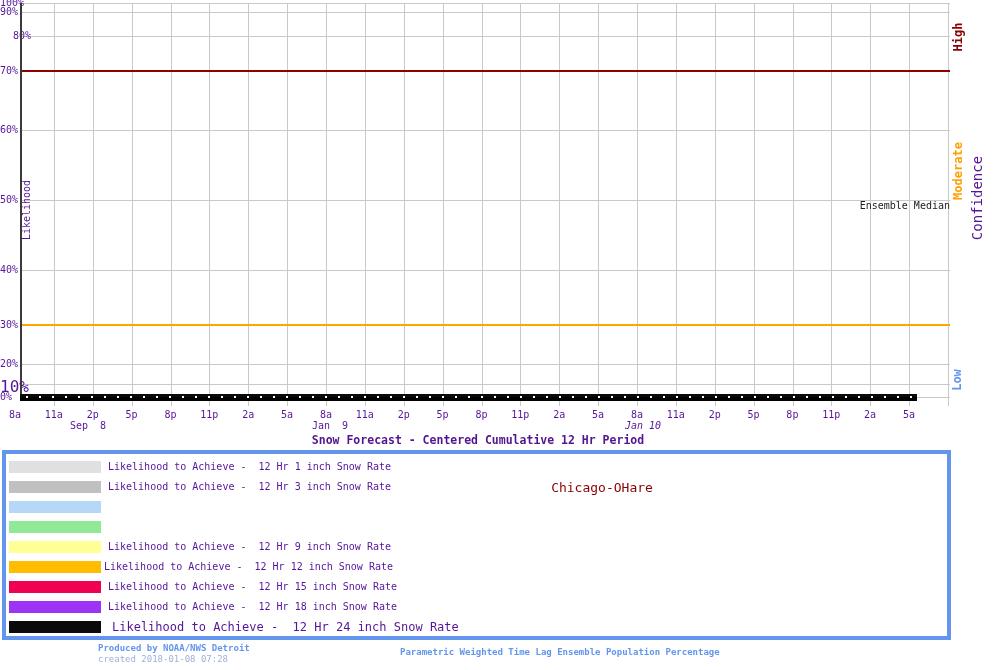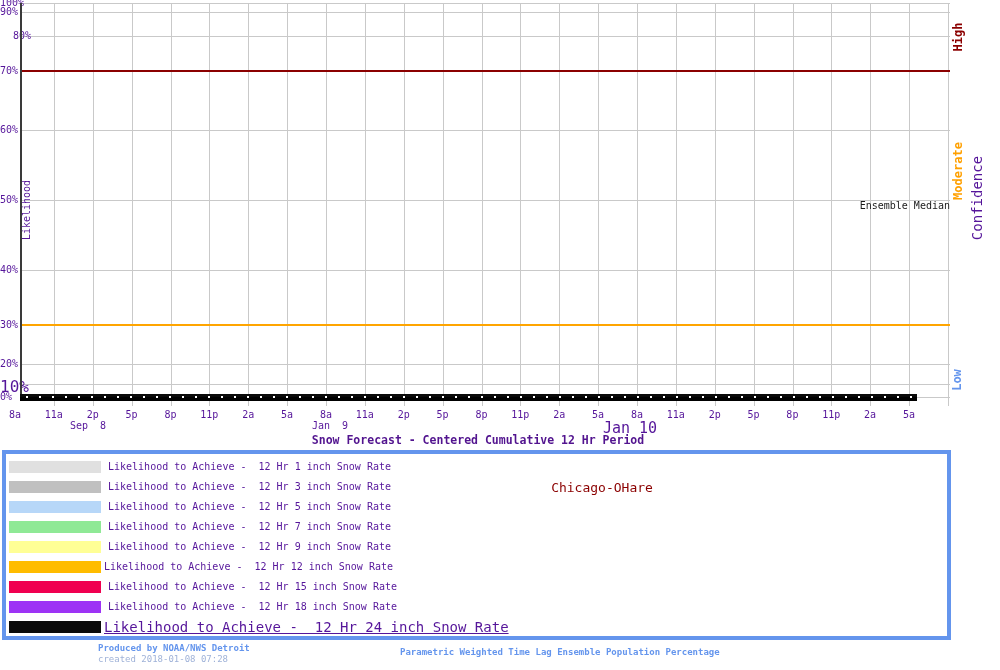--- a/index.html
+++ b/index.html
@@ -96,21 +96,21 @@
       <div class="gen" style="left: 636.92px; top: 410px; transform: translateX(-50%); font-size: 10px; color: rgb(85, 21, 154);">8a</div>
       <div class="gen" style="left: 675.79px; top: 410px; transform: translateX(-50%); font-size: 10px; color: rgb(85, 21, 154);">11a</div>
       <div class="gen" style="left: 714.66px; top: 410px; transform: translateX(-50%); font-size: 10px; color: rgb(85, 21, 154);">2p</div>
       <div class="gen" style="left: 753.53px; top: 410px; transform: translateX(-50%); font-size: 10px; color: rgb(85, 21, 154);">5p</div>
       <div class="gen" style="left: 792.4px; top: 410px; transform: translateX(-50%); font-size: 10px; color: rgb(85, 21, 154);">8p</div>
       <div class="gen" style="left: 831.27px; top: 410px; transform: translateX(-50%); font-size: 10px; color: rgb(85, 21, 154);">11p</div>
       <div class="gen" style="left: 870.14px; top: 410px; transform: translateX(-50%); font-size: 10px; color: rgb(85, 21, 154);">2a</div>
       <div class="gen" style="left: 909.01px; top: 410px; transform: translateX(-50%); font-size: 10px; color: rgb(85, 21, 154);">5a</div>
       <div class="gen" style="left: 88px; top: 421px; transform: translateX(-50%); font-size: 10px; color: rgb(85, 21, 154); white-space: pre;">Sep  8</div>
       <div class="gen" style="left: 330px; top: 421px; transform: translateX(-50%); font-size: 10px; color: rgb(85, 21, 154); white-space: pre;">Jan  9</div>
-      <div class="gen" style="left: 630px; top: 421px; transform: translateX(-50%); font-size: 15px; color: rgb(85, 21, 154); white-space: pre;">Jan 10</div>
+      <div class="gen" style="left: 643px; top: 421px; transform: translateX(-50%); font-size: 10px; color: rgb(85, 21, 154); white-space: pre; font-style: italic;">Jan 10</div>
       <div class="gen" style="left: 22px; top: 69.768px; width: 928px; height: 2px; background: rgb(139, 0, 0);"></div>
       <div class="gen" style="left: 22px; top: 324.292px; width: 928px; height: 2px; background: rgb(255, 165, 0);"></div>
       <div class="gen" style="left: 20px; top: 393.5px; width: 897px; height: 4px; background: rgb(224, 224, 224);"></div>
       <div class="gen" style="left: 20px; top: 393.5px; width: 897px; height: 4px; background: rgb(192, 192, 192);"></div>
       <div class="gen" style="left: 20px; top: 393.5px; width: 897px; height: 4px; background: rgb(183, 215, 248);"></div>
       <div class="gen" style="left: 20px; top: 393.5px; width: 897px; height: 4px; background: rgb(143, 233, 150);"></div>
       <div class="gen" style="left: 20px; top: 393.5px; width: 897px; height: 4px; background: rgb(255, 255, 150);"></div>
       <div class="gen" style="left: 20px; top: 393.5px; width: 897px; height: 4px; background: rgb(255, 188, 0);"></div>
       <div class="gen" style="left: 20px; top: 393.5px; width: 897px; height: 4px; background: rgb(240, 0, 80);"></div>
       <div class="gen" style="left: 20px; top: 393.5px; width: 897px; height: 4px; background: rgb(157, 51, 245);"></div>
@@ -129,33 +129,31 @@
 
   <div id="chart-title">Snow Forecast - Centered Cumulative 12 Hr Period</div>
 
   <div id="legend-box"></div>
   <div id="legend-rows" class="layer">
       <div class="gen" style="left: 9px; top: 461px; width: 92px; height: 12px; background: rgb(224, 224, 224);"></div>
       <div class="gen" style="left: 108px; top: 461px; font-size: 10px; line-height: 12px; color: rgb(85, 21, 154); white-space: pre;">Likelihood to Achieve -  12 Hr 1 inch Snow Rate</div>
       <div class="gen" style="left: 9px; top: 481px; width: 92px; height: 12px; background: rgb(192, 192, 192);"></div>
       <div class="gen" style="left: 108px; top: 481px; font-size: 10px; line-height: 12px; color: rgb(85, 21, 154); white-space: pre;">Likelihood to Achieve -  12 Hr 3 inch Snow Rate</div>
       <div class="gen" style="left: 9px; top: 501px; width: 92px; height: 12px; background: rgb(183, 215, 248);"></div>
-      <div class="gen" style="left: 108px; top: 501px; font-size: 10px; line-height: 12px; color: rgb(85, 21, 154); white-space: pre;">Likelihood to Achieve -  12 Hr 5 inch Snow Rate</div>
       <div class="gen" style="left: 9px; top: 521px; width: 92px; height: 12px; background: rgb(143, 233, 150);"></div>
-      <div class="gen" style="left: 108px; top: 521px; font-size: 10px; line-height: 12px; color: rgb(85, 21, 154); white-space: pre;">Likelihood to Achieve -  12 Hr 7 inch Snow Rate</div>
       <div class="gen" style="left: 9px; top: 541px; width: 92px; height: 12px; background: rgb(255, 255, 150);"></div>
       <div class="gen" style="left: 108px; top: 541px; font-size: 10px; line-height: 12px; color: rgb(85, 21, 154); white-space: pre;">Likelihood to Achieve -  12 Hr 9 inch Snow Rate</div>
       <div class="gen" style="left: 9px; top: 561px; width: 92px; height: 12px; background: rgb(255, 188, 0);"></div>
       <div class="gen" style="left: 104px; top: 561px; font-size: 10px; line-height: 12px; color: rgb(85, 21, 154); white-space: pre;">Likelihood to Achieve -  12 Hr 12 inch Snow Rate</div>
       <div class="gen" style="left: 9px; top: 581px; width: 92px; height: 12px; background: rgb(240, 0, 80);"></div>
       <div class="gen" style="left: 108px; top: 581px; font-size: 10px; line-height: 12px; color: rgb(85, 21, 154); white-space: pre;">Likelihood to Achieve -  12 Hr 15 inch Snow Rate</div>
       <div class="gen" style="left: 9px; top: 601px; width: 92px; height: 12px; background: rgb(157, 51, 245);"></div>
       <div class="gen" style="left: 108px; top: 601px; font-size: 10px; line-height: 12px; color: rgb(85, 21, 154); white-space: pre;">Likelihood to Achieve -  12 Hr 18 inch Snow Rate</div>
       <div class="gen" style="left: 9px; top: 621px; width: 92px; height: 12px; background: rgb(10, 10, 10);"></div>
-      <div class="gen" style="left: 104px; top: 621px; font-size: 14px; line-height: 12px; color: rgb(85, 21, 154); white-space: pre; text-decoration: underline;">Likelihood to Achieve -  12 Hr 24 inch Snow Rate</div>
+      <div class="gen" style="left: 112px; top: 621px; font-size: 12px; line-height: 12px; color: rgb(85, 21, 154); white-space: pre;">Likelihood to Achieve -  12 Hr 24 inch Snow Rate</div>
     </div>
   <div id="station-label">Chicago-OHare</div>
 
   <div id="footer-produced">Produced by NOAA/NWS Detroit</div>
   <div id="footer-created">created 2018-01-08 07:28</div>
   <div id="footer-method">Parametric Weighted Time Lag Ensemble Population Percentage</div>
 
 </div>
 
 </body></html>

